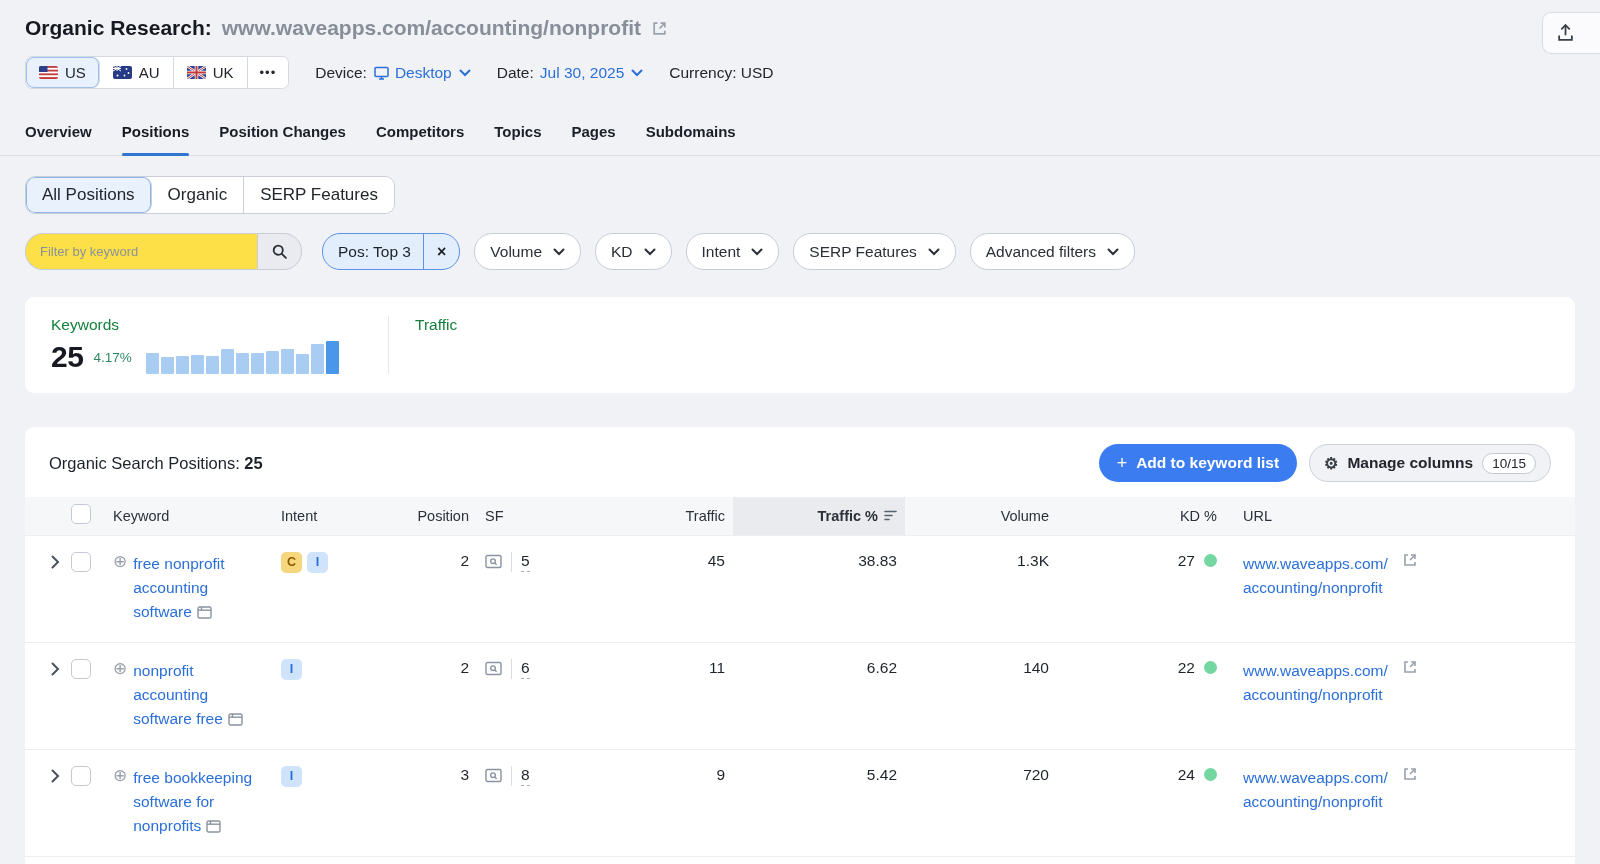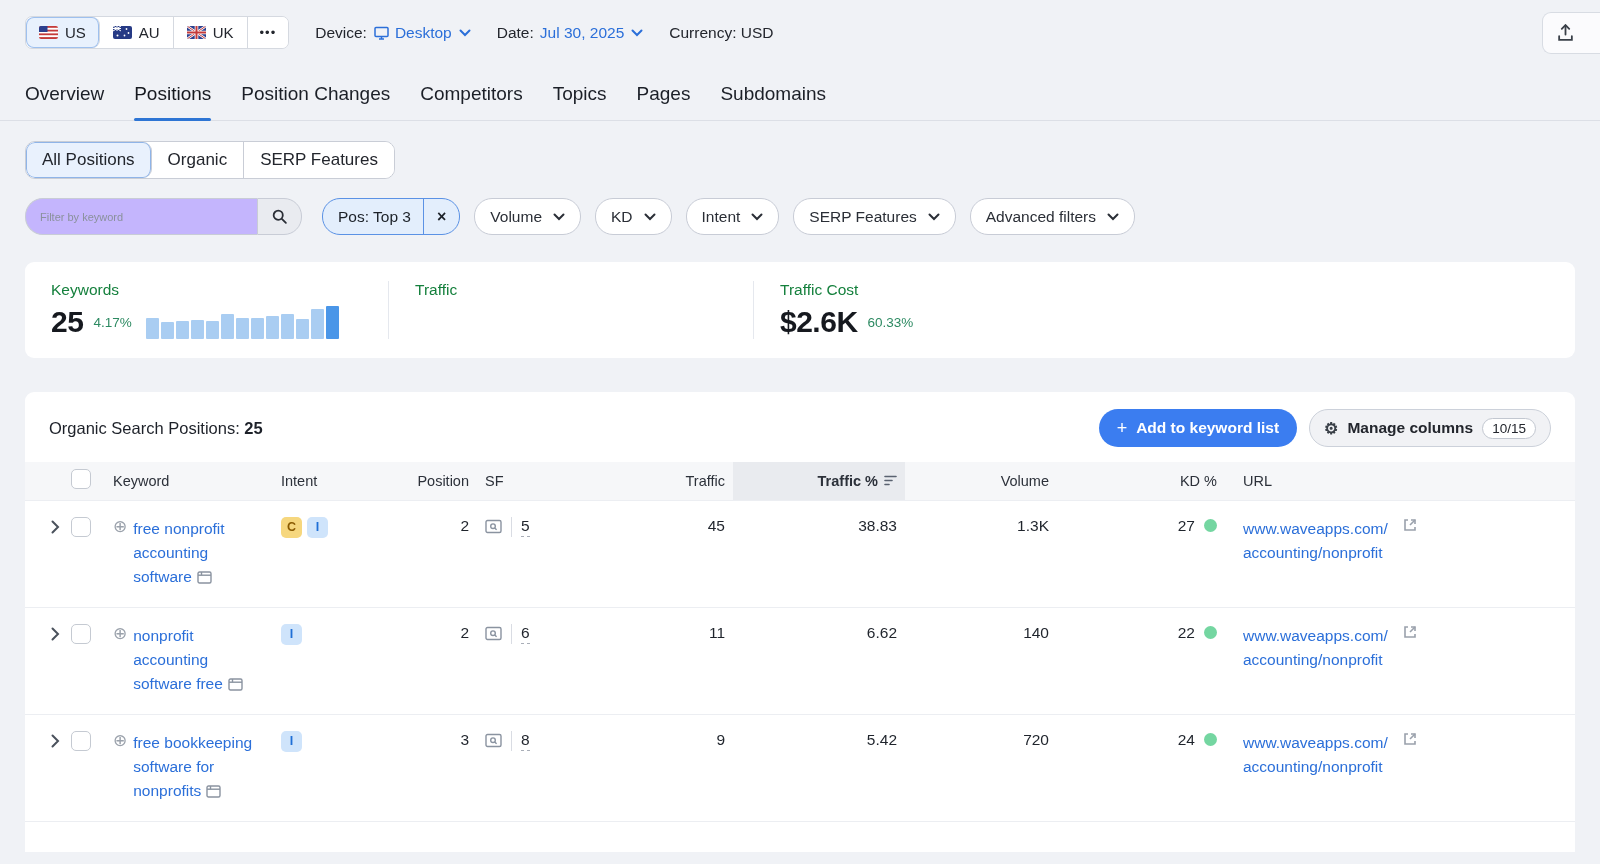--- a/index.html
+++ b/index.html
@@ -35,35 +35,35 @@
   .geo-more { padding:7px 12px; letter-spacing:1px; color:#23262d; font-size:13px; }
   .flag { width:19px; height:13px; border-radius:2px; overflow:hidden; display:inline-block; }
 
   .tb-item { display:flex; align-items:center; gap:6px; font-size:15.5px; }
   .tb-label { color:#23262d; }
   .tb-link { color:#2b6fd9; display:flex; align-items:center; gap:5px; cursor:pointer; }
   .chev { display:inline-flex; margin-left:2px; }
 
   
   .tabs-wrap { margin-top:34px; padding:0 25px; border-bottom:1px solid #dcdfe6; display:flex; gap:30px; }
-  .tab { font-size:19px; font-weight:400; color:#1b1f27; padding-bottom:15px; cursor:pointer; position:relative; }
+  .tab { font-size:15px; font-weight:700; color:#1b1f27; padding-bottom:15px; cursor:pointer; position:relative; }
   .tab.active { color:#16191f; }
   .tab.active::after { content:""; position:absolute; left:0; right:0; bottom:-1px; height:3px; background:#2e75d4; border-radius:2px; }
 
   
   .seg-group { margin-top:20px; display:inline-flex; background:#fff; border:1px solid #c9cdd6; border-radius:10px; overflow:hidden; }
   .seg { padding:8px 16px; font-size:17px; color:#23262d; border-right:1px solid #c9cdd6; cursor:pointer; background:#fff; }
   .seg:last-child { border-right:none; }
   .seg.active { background:#e9f1fd; box-shadow:inset 0 0 0 1px #8fb4e8; border-radius:9px; }
 
   
   .filters { margin-top:19px; display:flex; align-items:center; gap:14px; }
   .kw-filter { display:flex; }
   .kw-input { width:232px; height:37px; border:1px solid #c8ccd6; border-right:none; border-radius:18px 0 0 18px;
-              background:#c4b5fd; padding:0 14px; font-size:11px; color:#21252c; outline:none;
+              background:#fde047; padding:0 14px; font-size:13px; color:#21252c; outline:none;
               font-family:"Liberation Sans", sans-serif; }
   .kw-input::placeholder { color:#8a919c; }
   .kw-search-btn { width:45px; height:37px; border:1px solid #c8ccd6; border-radius:0 18px 18px 0;
               background:#e9ebf0; display:flex; align-items:center; justify-content:center; cursor:pointer; }
   .chip { display:flex; align-items:center; height:37px; background:#e3eefc; border:1px solid #5b92e5;
           border-radius:18px; overflow:hidden; cursor:pointer; margin-left:6px; }
   .chip-label { padding:0 12px 0 15px; font-size:15.5px; color:#1c2128; }
   .chip-x { padding:0 13px; height:100%; display:flex; align-items:center; border-left:1px solid #5b92e5;
             font-size:16px; font-weight:700; color:#1c2128; }
   .drop { display:flex; align-items:center; gap:9px; height:37px; padding:0 15px; background:#fff;
@@ -137,20 +137,31 @@
   .url-cell { display:flex; gap:7px; }
   .url-link { width:152px; word-break:break-all; line-height:24px; color:#2b6fd9; cursor:pointer; }
 
   svg { display:block; }
 </style>
 </head>
 <body>
 
 <div class="page">
 
+  <div class="hdr">
+    <span class="hdr-title">Organic Research:</span>
+    <span class="hdr-domain">www.waveapps.com/accounting/nonprofit</span>
+    <span class="ext-ico">
+      <svg width="17" height="17" viewBox="0 0 16 16" fill="none" stroke="#9aa1ac" stroke-width="1.6">
+        <path d="M6 3 H3 V13 H13 V10"></path>
+          <path d="M9 3 H13 V7"></path>
+          <path d="M13 3 L8 8"></path>
+      </svg>
+    </span>
+  </div>
 
   <div class="toolbar">
     <div class="geo-group">
       <div class="geo-seg active">
         <span class="flag">
           <svg width="19" height="13" viewBox="0 0 19 13">
             <rect width="19" height="13" fill="#fff"></rect>
             <g fill="#c43a3a">
                 <rect y="0" width="19" height="1.8"></rect>
                 <rect y="3.7" width="19" height="1.8"></rect>
@@ -356,27 +367,20 @@
             <div class="kw-bar" style="height: 68%;"></div>
             <div class="kw-bar" style="height: 74%;"></div>
             <div class="kw-bar" style="height: 60%;"></div>
             <div class="kw-bar" style="height: 88%;"></div>
             <div class="kw-bar last" style="height: 100%;"></div>
           </div>
       </div>
     </div>
     <div class="metric m-traffic">
       <div class="m-label">Traffic</div>
-    </div>
-    <div class="metric">
-      <div class="m-label">Traffic Cost</div>
-      <div class="m-valrow">
-        <span class="m-value">$2.6K</span>
-        <span class="m-green">60.33%</span>
-      </div>
     </div>
   </div>
 
   
   <div class="table-card">
     <div class="table-top">
       <div class="tt-title">
         <span>Organic Search Positions:</span>
         <b>25</b>
       </div>

